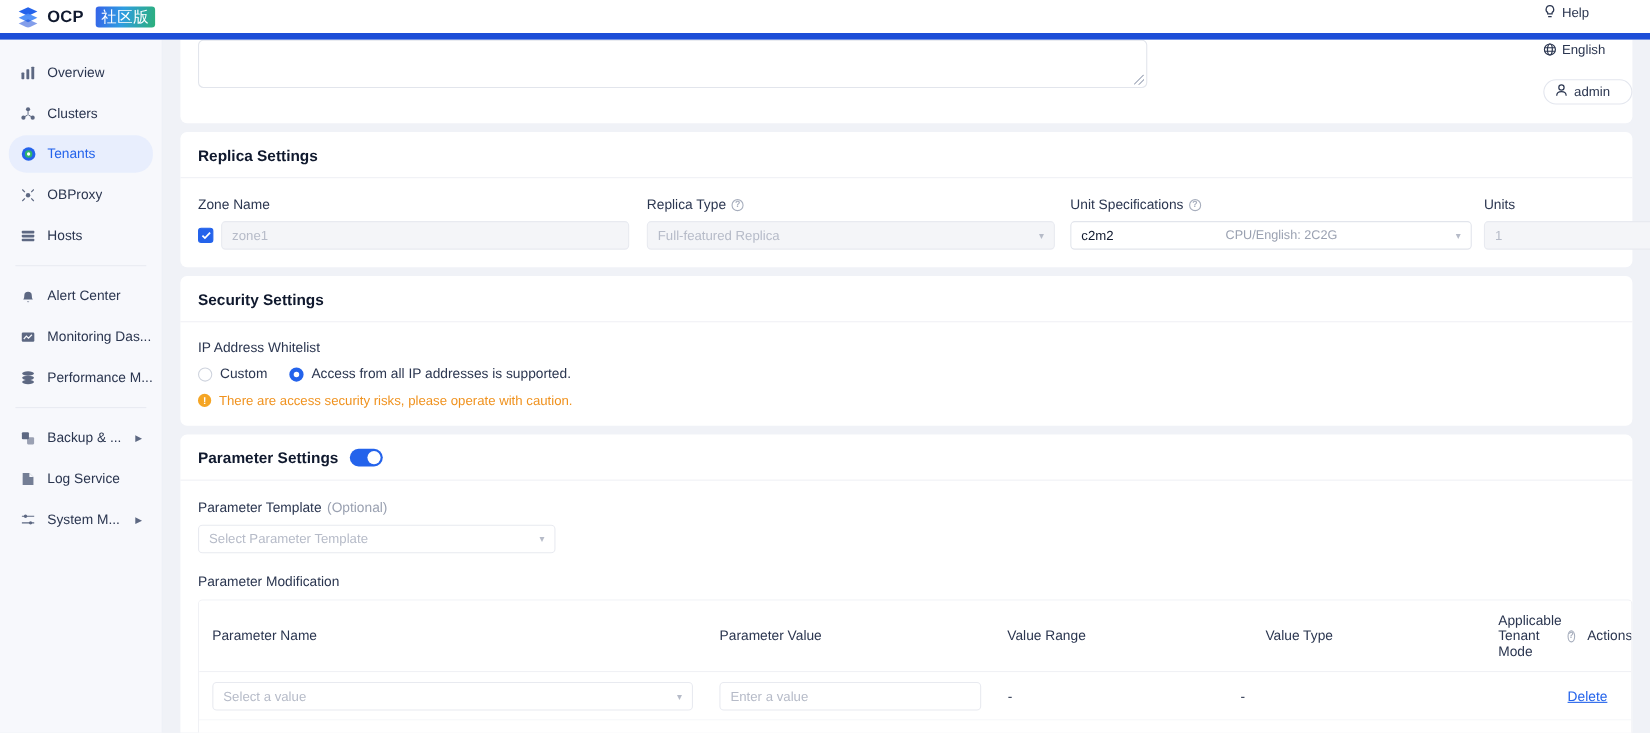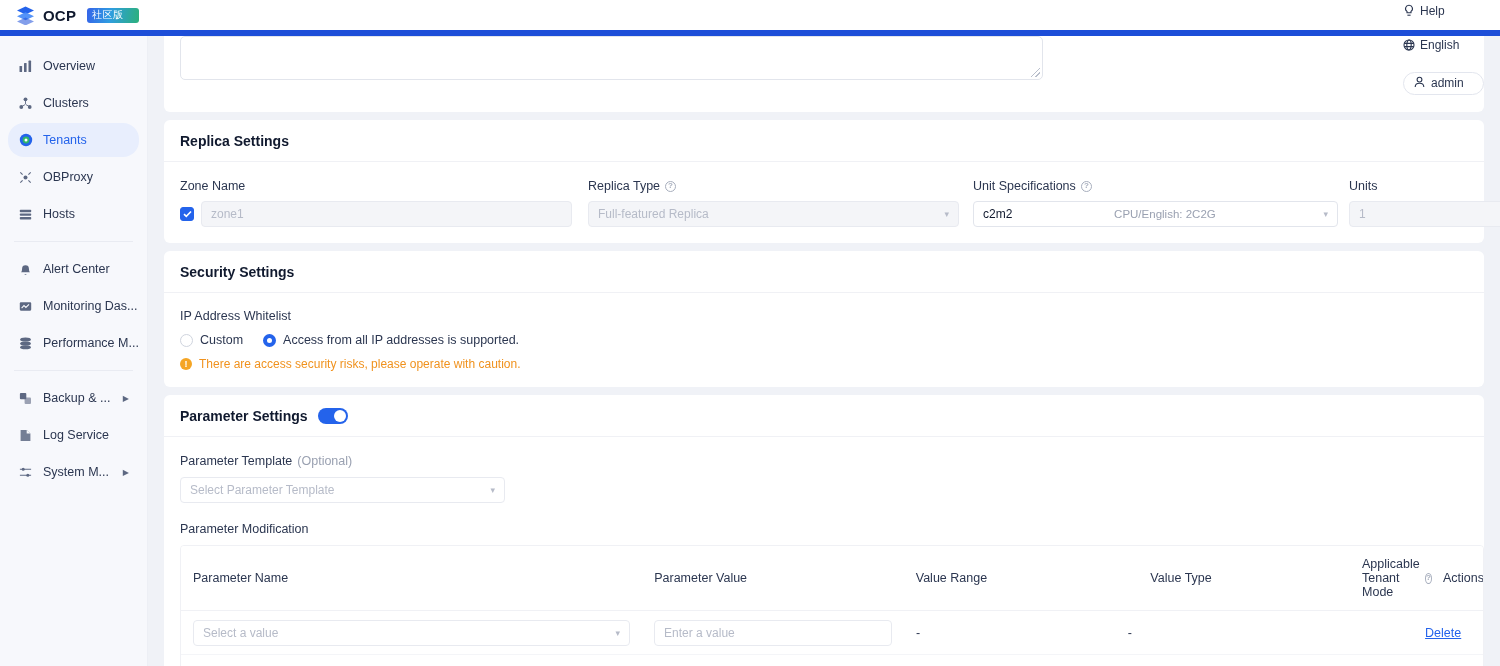--- a/index.html
+++ b/index.html
@@ -20,22 +20,22 @@
     border-bottom: 6px solid #1d4ed8;
     z-index: 20;
   }
   .brand { display: flex; align-items: center; padding-left: 15px; gap: 7px; }
   .logo-mark { width: 21px; height: 20px; position: relative; }
   .brand-name {
     font-size: 15px; font-weight: bold; letter-spacing: .2px; color: #10192e;
   }
   .edition-badge {
     margin-left: 4px;
-    font-size: 10px; color: #fff;
-    padding: 2px 15px 3px 5px;
+    font-size: 14px; color: #fff;
+    padding: 2px 5px 3px 5px;
     border-radius: 3px;
     background: linear-gradient(100deg, #3563e9 0%, #2f9de0 45%, #2cb07a 100%);
     line-height: 1;
     letter-spacing: .5px;
   }
   .topbar-right {
     margin-left: auto; display: flex; 
     gap: 20px; padding-right: 16px;
     font-size: 12px; color: #2b3650; flex-direction: column;
   }

